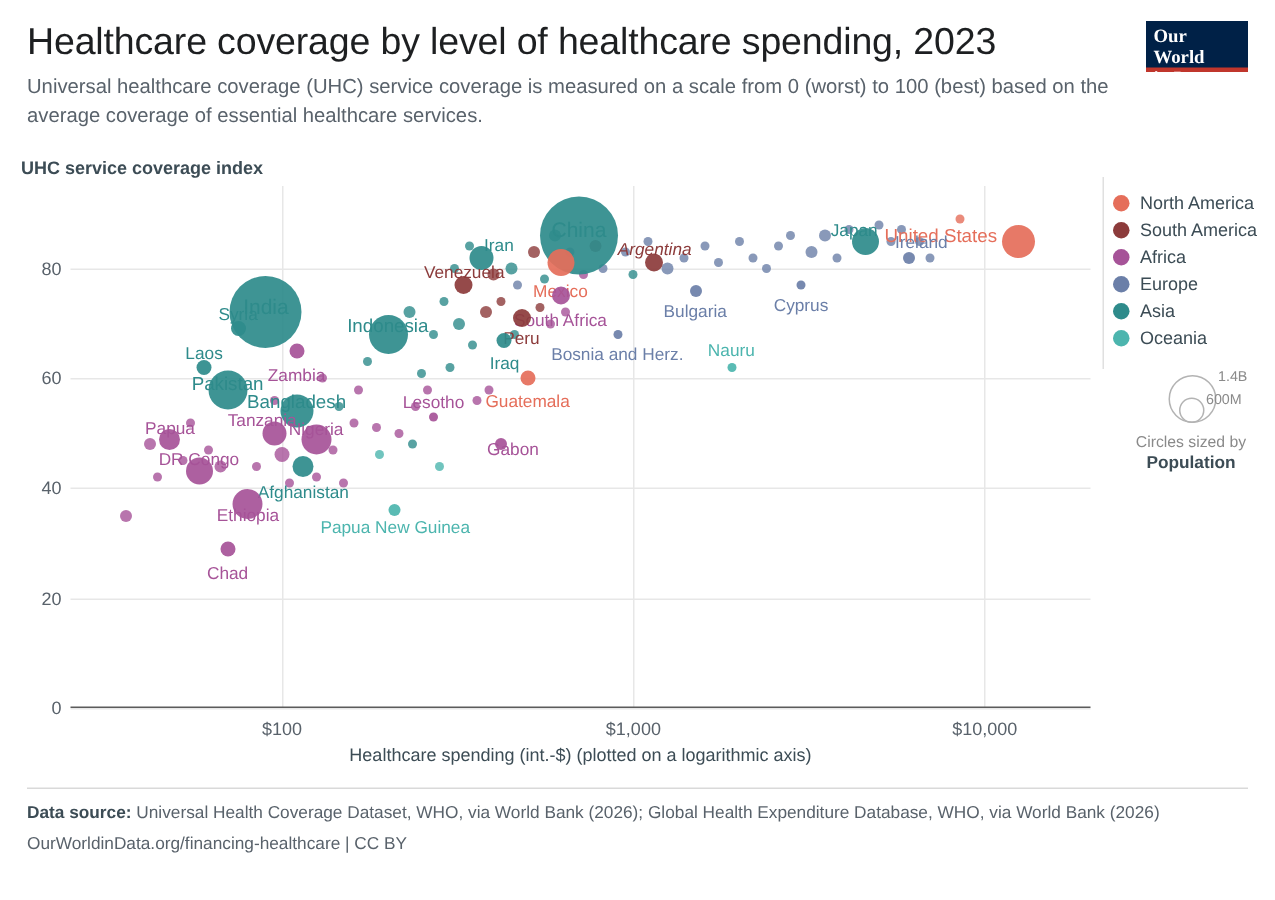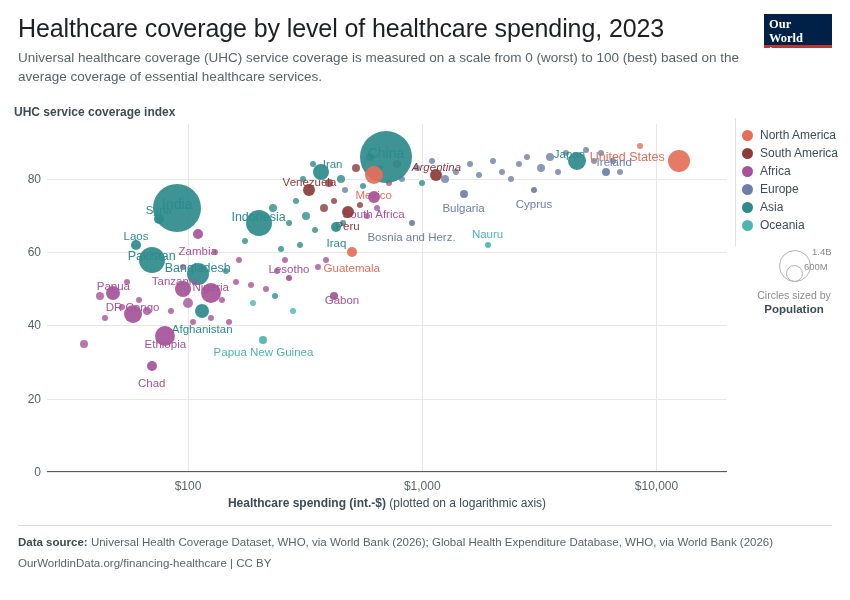--- a/index.html
+++ b/index.html
@@ -120,21 +120,21 @@
   }
   .x-axis-title {
     position: absolute;
     left: 47px;
     width: 680px;
     top: 398px;
     text-align: center;
     font-size: 12px;
     color: #3c4c55;
   }
-  .x-axis-title b { font-weight: 700; margin-top: 30px; }
+  .x-axis-title b { font-weight: 400; margin-top: 30px; }
 
   .dot {
     position: absolute;
     border-radius: 50%;
     transform: translate(-50%, -50%);
   }
   .dot-label {
     position: absolute;
     transform: translate(-50%, 0);
     font-size: 11.5px;

